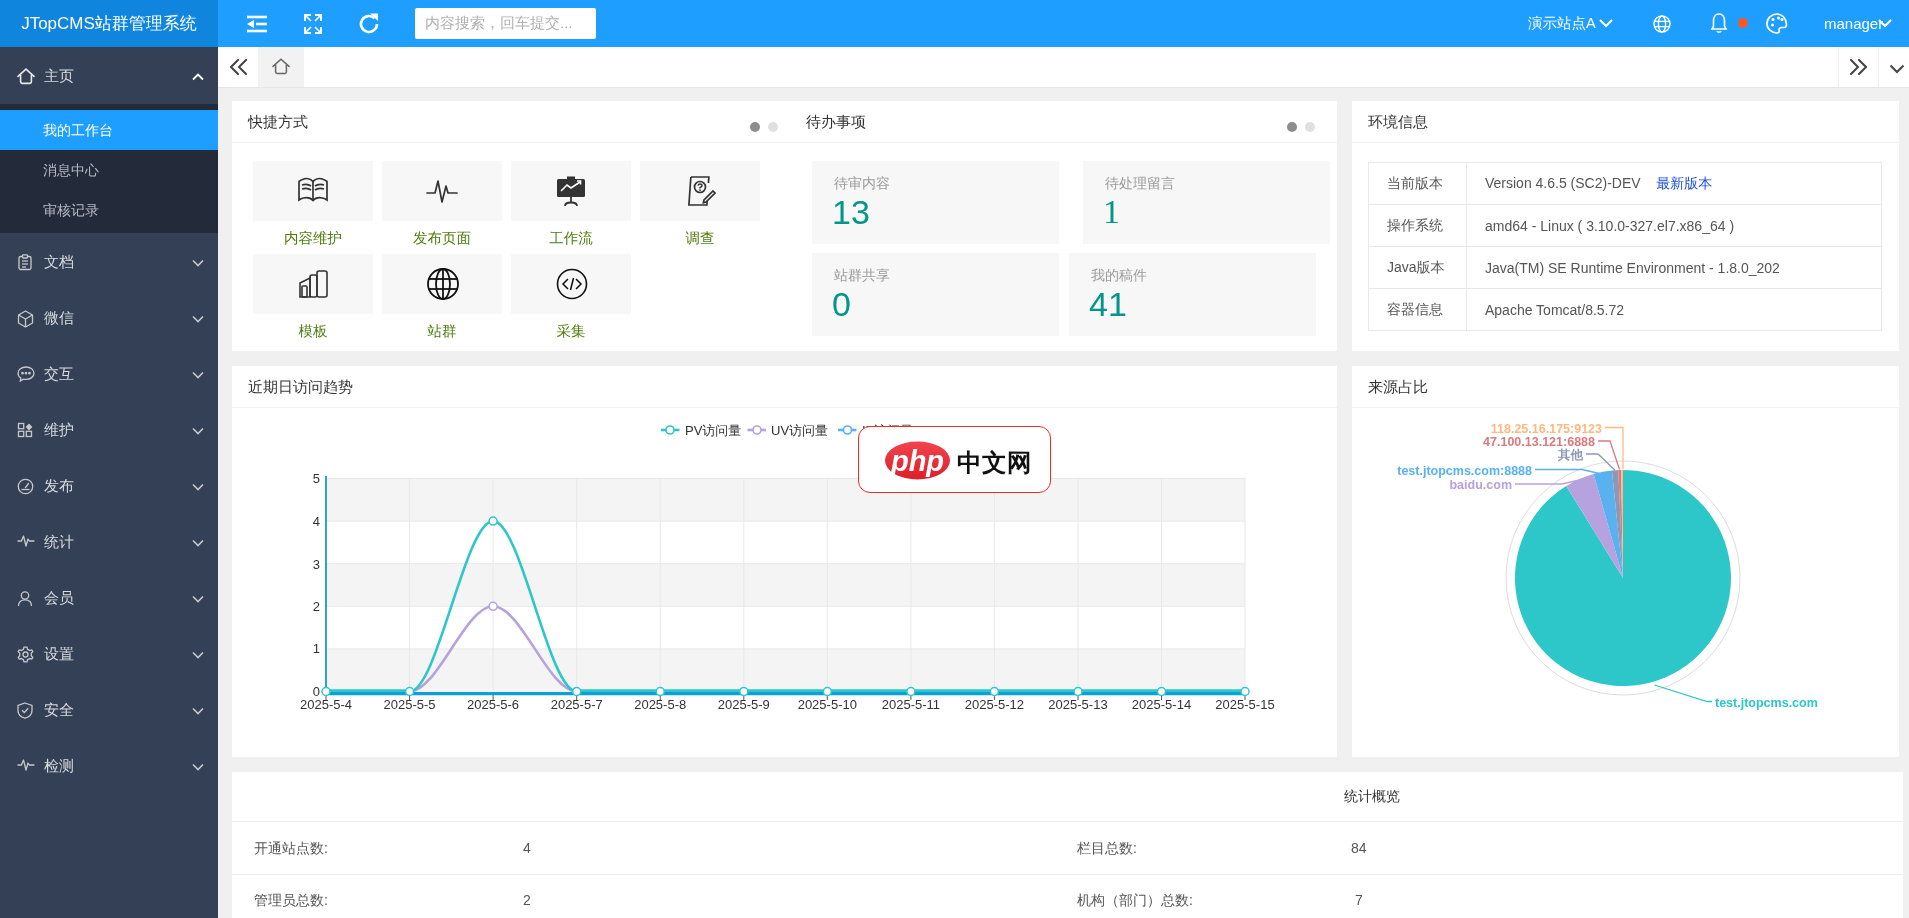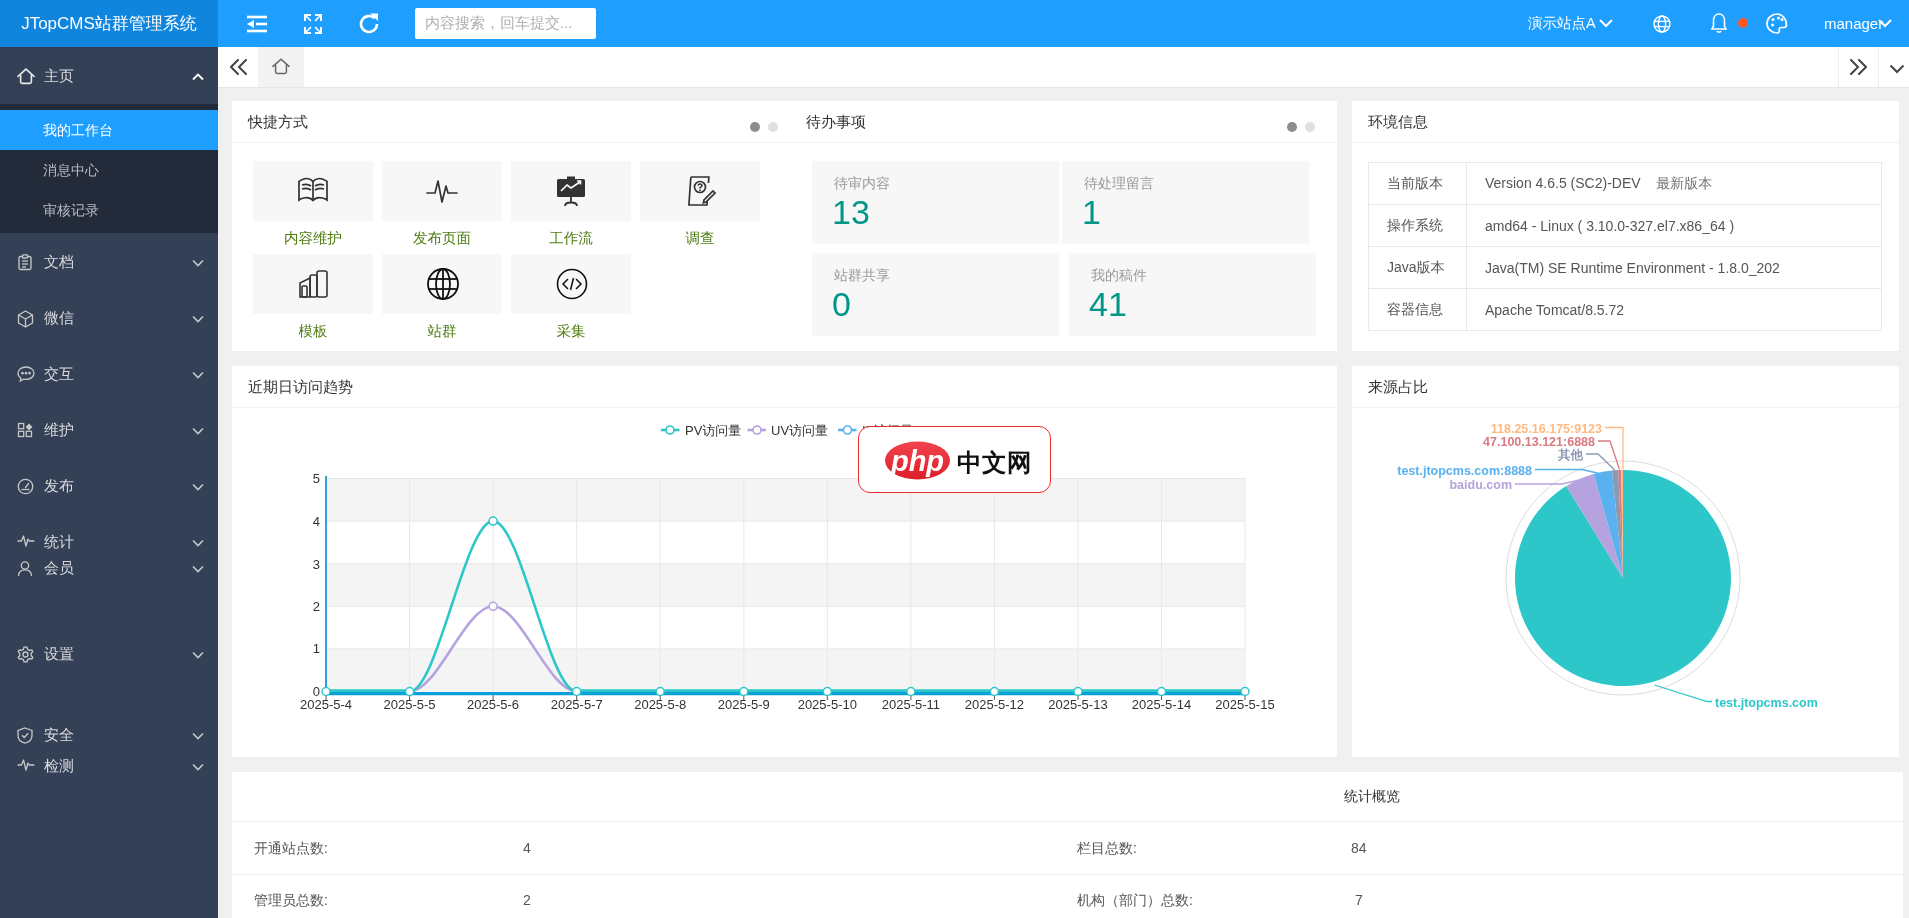--- a/index.html
+++ b/index.html
@@ -207,21 +207,21 @@
   <div class="mitem" style="top:467px;">
     <svg class="mic" width="18" height="14" viewBox="0 0 18 14">
         <path d="M1,7 L4.5,7 L6.5,2 L9,12 L11,5 L12.2,7 L17,7" fill="none" stroke="#c8c8c8" stroke-width="1.3" stroke-linejoin="round" stroke-linecap="round"></path>
       </svg>
     <span class="txt">统计</span>
     <svg class="chev" width="12" height="8" viewBox="0 0 12 8">
         <path d="M1,1.5 L6,6.5 L11,1.5" stroke="#c8c8c8" stroke-width="1.6" fill="none"></path>
       </svg>
   </div>
 
-  <div class="mitem" style="top:493px;padding-left:13px;">
+  <div class="mitem" style="top:523px;padding-left:13px;">
     <svg class="mic" width="16" height="17" viewBox="0 0 16 17">
         <g fill="none" stroke="#c8c8c8" stroke-width="1.3">
           <circle cx="8" cy="5.5" r="3.7"></circle>
           <path d="M1.5,16 C1.5,11.8 4.4,9.8 8,9.8 C11.6,9.8 14.5,11.8 14.5,16"></path>
         </g>
       </svg>
     <span class="txt">会员</span>
     <svg class="chev" width="12" height="8" viewBox="0 0 12 8">
         <path d="M1,1.5 L6,6.5 L11,1.5" stroke="#c8c8c8" stroke-width="1.6" fill="none"></path>
       </svg>
@@ -233,21 +233,21 @@
           <path d="M8.5,1.2 L10,1.2 L10.6,3.4 A5.6,5.6 0 0 1 12.6,4.5 L14.8,3.9 L15.8,5.6 L14.2,7.3 A5.6,5.6 0 0 1 14.2,9.7 L15.8,11.4 L14.8,13.1 L12.6,12.5 A5.6,5.6 0 0 1 10.6,13.6 L10,15.8 L7,15.8 L6.4,13.6 A5.6,5.6 0 0 1 4.4,12.5 L2.2,13.1 L1.2,11.4 L2.8,9.7 A5.6,5.6 0 0 1 2.8,7.3 L1.2,5.6 L2.2,3.9 L4.4,4.5 A5.6,5.6 0 0 1 6.4,3.4 L7,1.2 Z"></path>
           <circle cx="8.5" cy="8.5" r="2.5"></circle>
         </g>
       </svg>
     <span class="txt">设置</span>
     <svg class="chev" width="12" height="8" viewBox="0 0 12 8">
         <path d="M1,1.5 L6,6.5 L11,1.5" stroke="#c8c8c8" stroke-width="1.6" fill="none"></path>
       </svg>
   </div>
 
-  <div class="mitem" style="top:660px;font-family:Liberation Serif, serif;">
+  <div class="mitem" style="top:635px;font-family:Liberation Serif, serif;">
     <svg class="mic" width="16" height="17" viewBox="0 0 16 17">
         <g fill="none" stroke="#c8c8c8" stroke-width="1.3">
           <path d="M8,1 L15,3.5 L15,8.5 C15,12.5 12,15.2 8,16.2 C4,15.2 1,12.5 1,8.5 L1,3.5 Z"></path>
           <path d="M5,8.2 L7.3,10.5 L11.2,6.2"></path>
         </g>
       </svg>
     <span class="txt">安全</span>
     <svg class="chev" width="12" height="8" viewBox="0 0 12 8">
         <path d="M1,1.5 L6,6.5 L11,1.5" stroke="#c8c8c8" stroke-width="1.6" fill="none"></path>
       </svg>
@@ -369,40 +369,40 @@
   </div>
   <div class="shlab" style="left:279px; top:221px;">采集</div>
 </div>
 <div class="card" id="cardB" style="left:790px; top:101px; width:547px; height:250px;">
   <div class="card-h">待办事项</div>
   <div class="dots"><i style="background:#8d8d8d"></i><i style="background:#e0e0e0"></i></div>
   <div class="stbox" style="left:22px; top:60px;">
       <div class="lab">待审内容</div>
       <div class="num">13</div>
     </div>
-  <div class="stbox" style="left:272px; top:60px;">
+  <div class="stbox" style="left:293px; top:60px;font-family:Liberation Serif, serif;">
       <div class="lab">待处理留言</div>
       <div class="num">1</div>
     </div>
   <div class="stbox" style="left:22px; top:152px;">
       <div class="lab">站群共享</div>
       <div class="num">0</div>
     </div>
   <div class="stbox" style="left:279px; top:152px;">
       <div class="lab">我的稿件</div>
       <div class="num">41</div>
     </div>
 </div>
 <div class="card" id="cardC" style="left:1352px; top:101px; width:547px; height:250px;">
   <div class="card-h">环境信息</div>
   <table id="envtbl">
     <tbody>
         <tr>
           <td class="k">当前版本</td>
-          <td>Version 4.6.5 (SC2)-DEV&nbsp;&nbsp;&nbsp;&nbsp;<span style="color:#737373">最新版本</span></td>
+          <td>Version 4.6.5 (SC2)-DEV&nbsp;&nbsp;&nbsp;&nbsp;<span style="color:#1d4ed8">最新版本</span></td>
         </tr>
     <tr>
           <td class="k">操作系统</td>
           <td>amd64 - Linux ( 3.10.0-327.el7.x86_64 )</td>
         </tr>
     <tr>
           <td class="k">Java版本</td>
           <td>Java(TM) SE Runtime Environment - 1.8.0_202</td>
         </tr>
     <tr>

